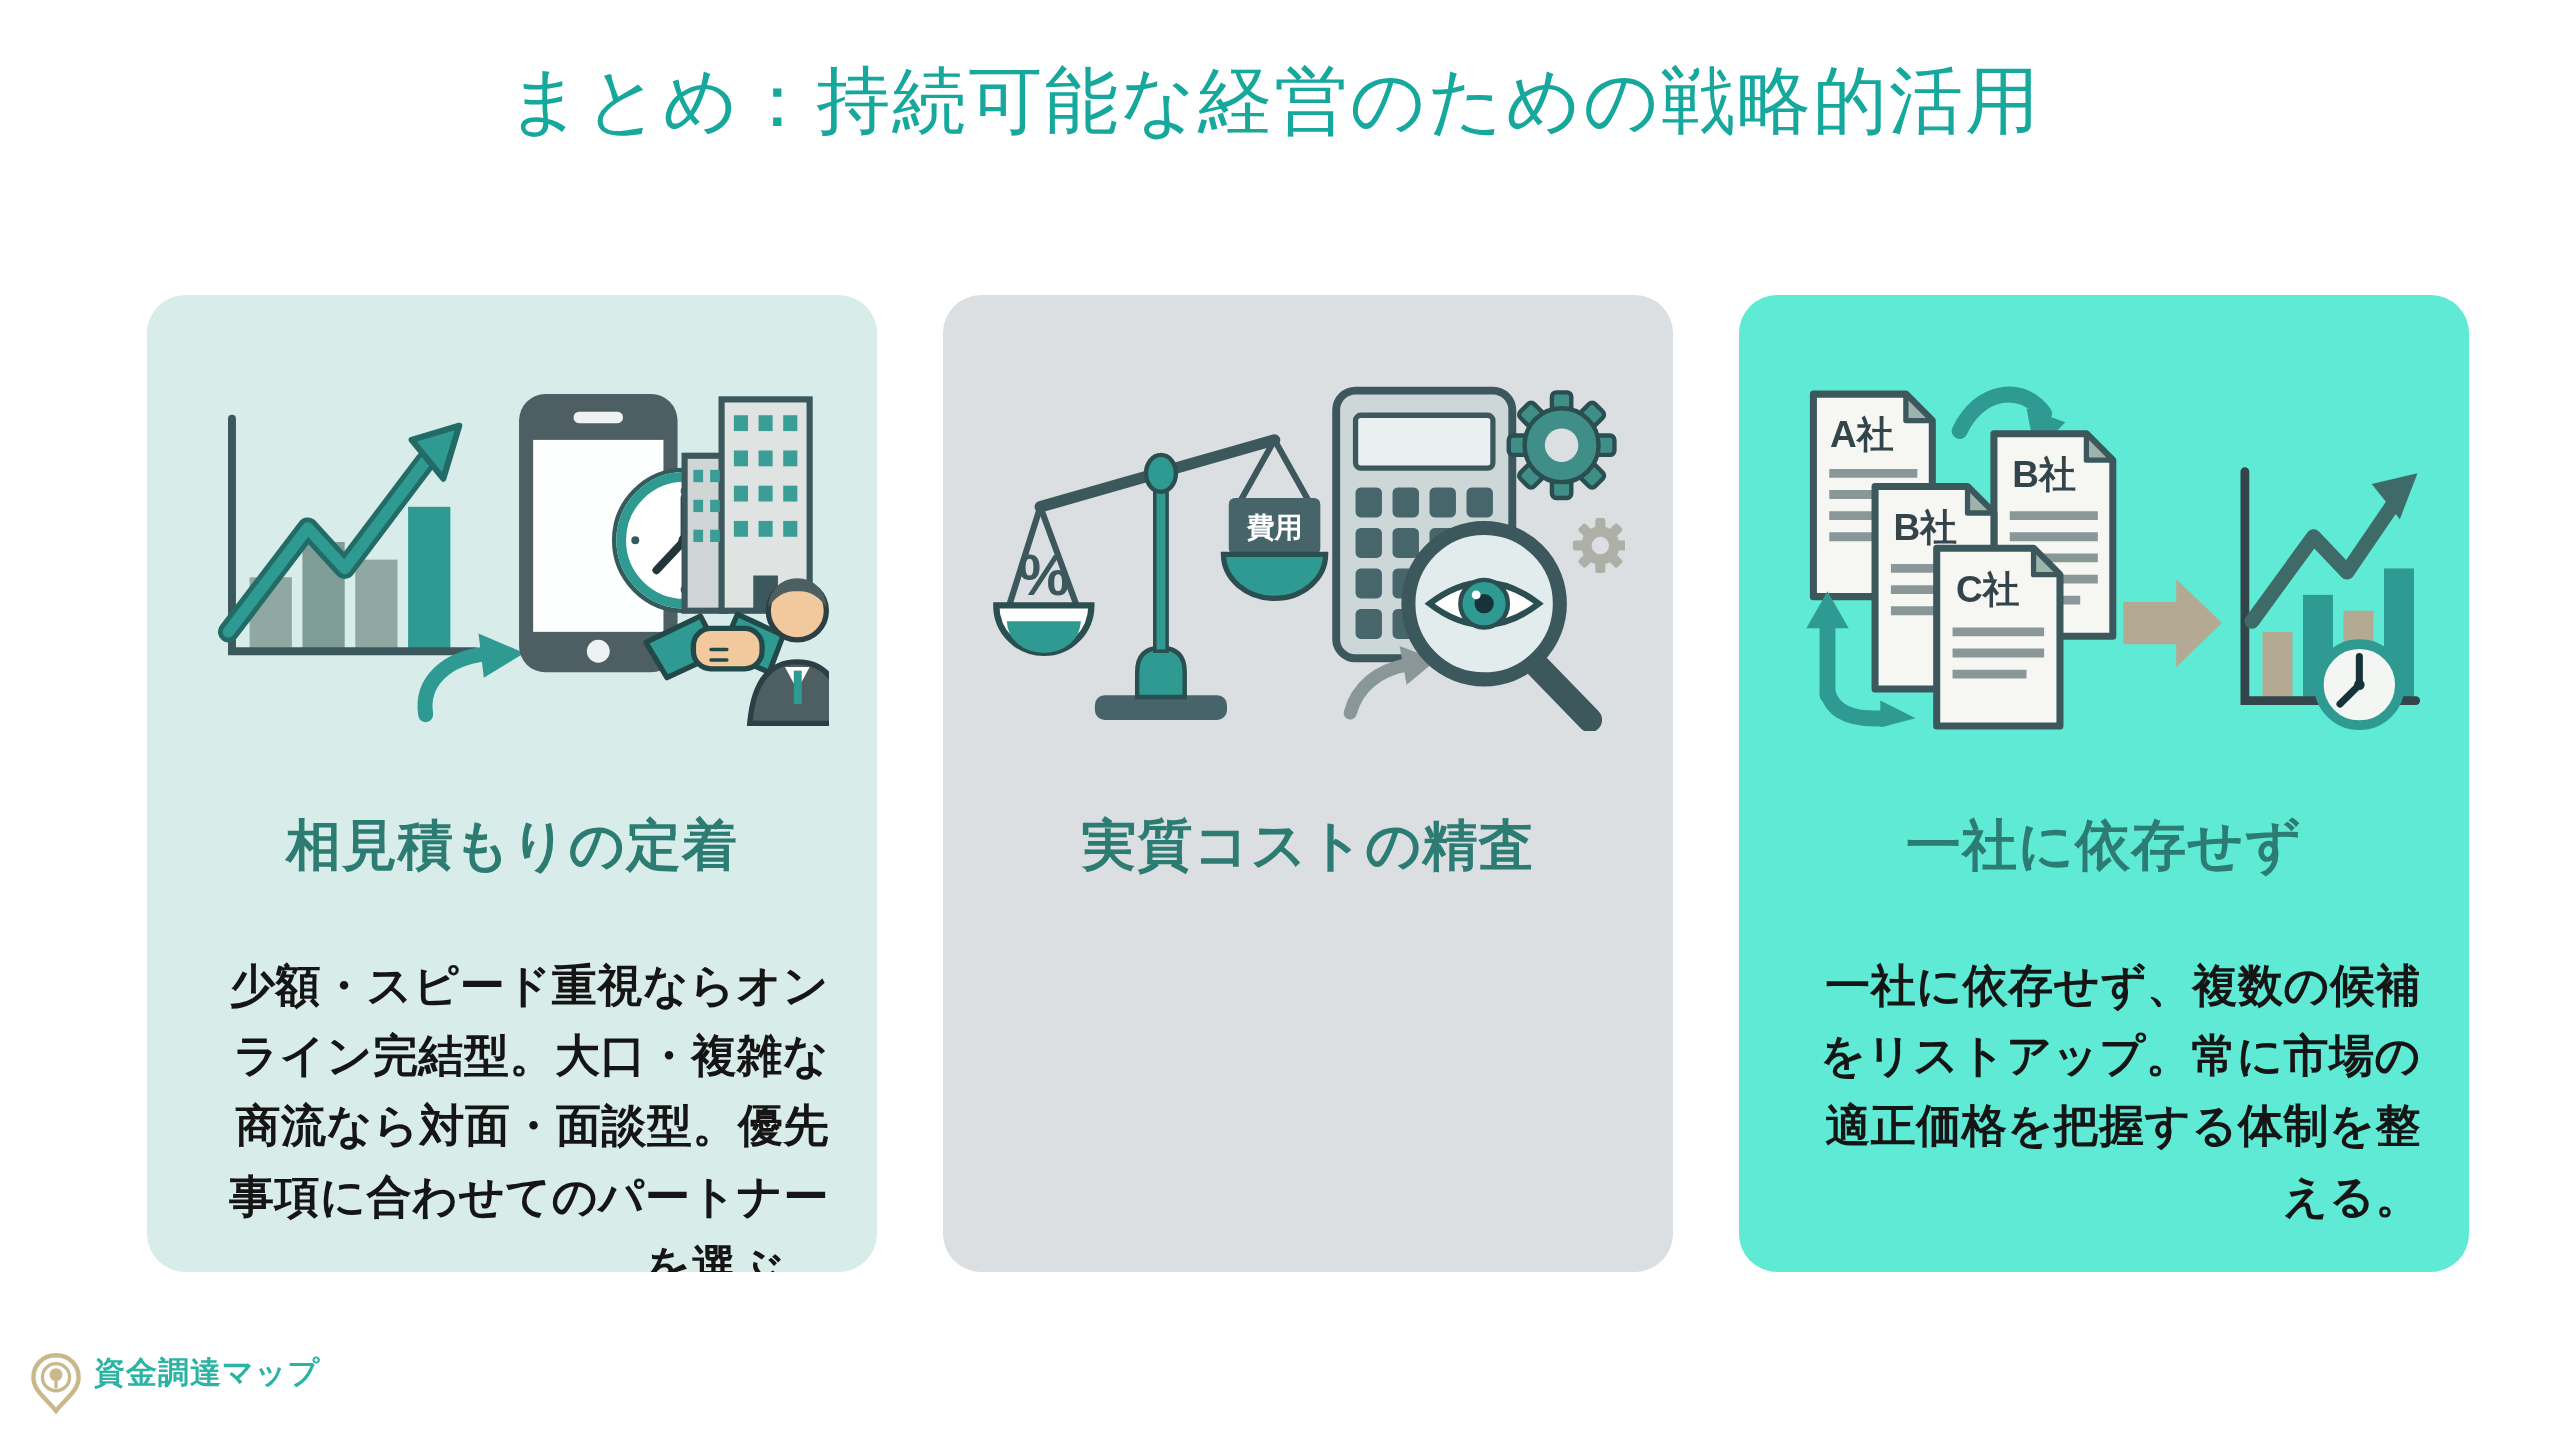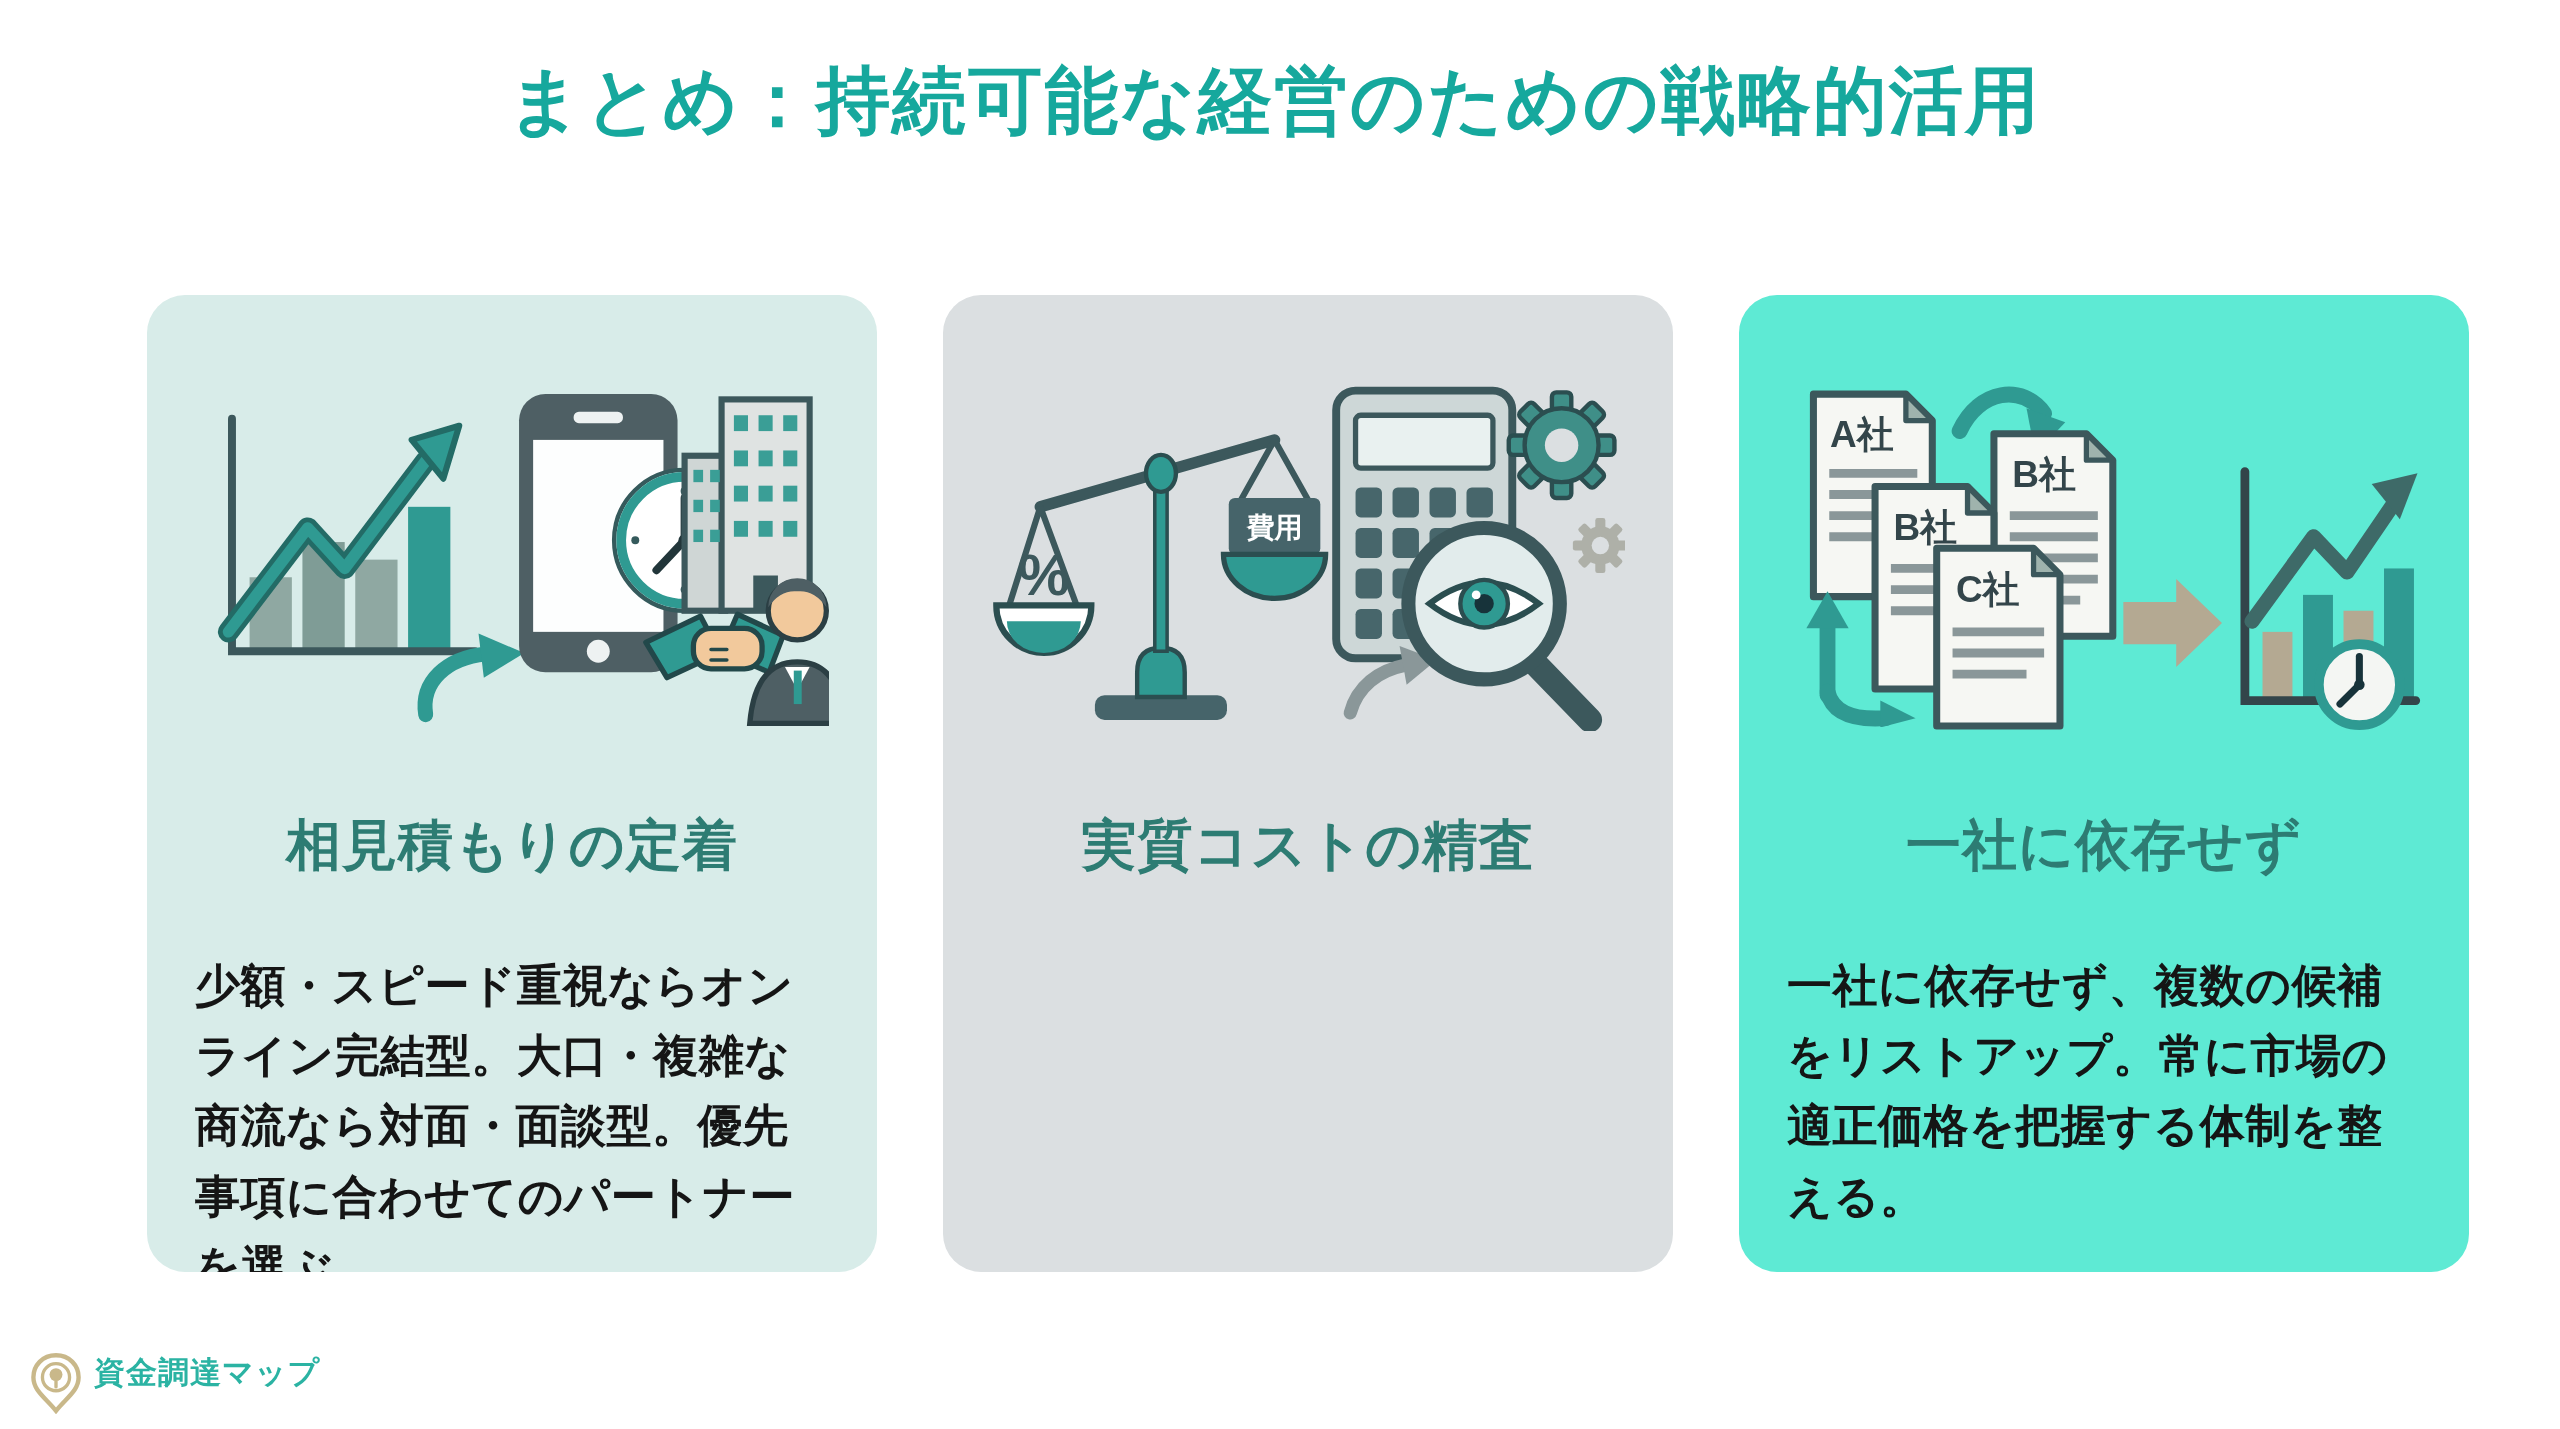--- a/index.html
+++ b/index.html
@@ -6,21 +6,21 @@
   html,body { width:2560px; height:1429px; }
   body {
     position:relative;
     background:#ffffff;
     font-family:"Liberation Sans","DejaVu Sans",sans-serif;
     overflow:hidden;
   }
   .page-title {
     position:absolute; top:52px; left:0; right:12px;
     text-align:center;
-    font-size:74px; font-weight:700; letter-spacing:2px;
+    font-size:74px; font-weight:400; letter-spacing:2px;
     color:#16a89d;
   }
   .cards-row {
     position:absolute; left:147px; top:295px;
     width:2322px; height:977px;
     display:flex; gap:66px;
   }
   .card {
     flex:1; height:977px;
     border-radius:38px;
@@ -45,20 +45,21 @@
     text-align:center;
     font-size:55px; font-weight:800; line-height:1.34;
     letter-spacing:1px;
     color:#2d7c73;
   }
   .card-title span { display:block; }
   .card-body {
     font-size:45px; font-weight:700; line-height:1.56;
     color:#151515;
     letter-spacing:0.5px;
+    text-align:right;
   }
   .brand {
     position:absolute; left:30px; top:1352px;
     display:flex; gap:12px;
   }
   .brand-pin { width:52px; height:62px; }
   .brand-name {
     font-size:31px; font-weight:800; letter-spacing:1px;
     color:#2bb3a3;
   }

